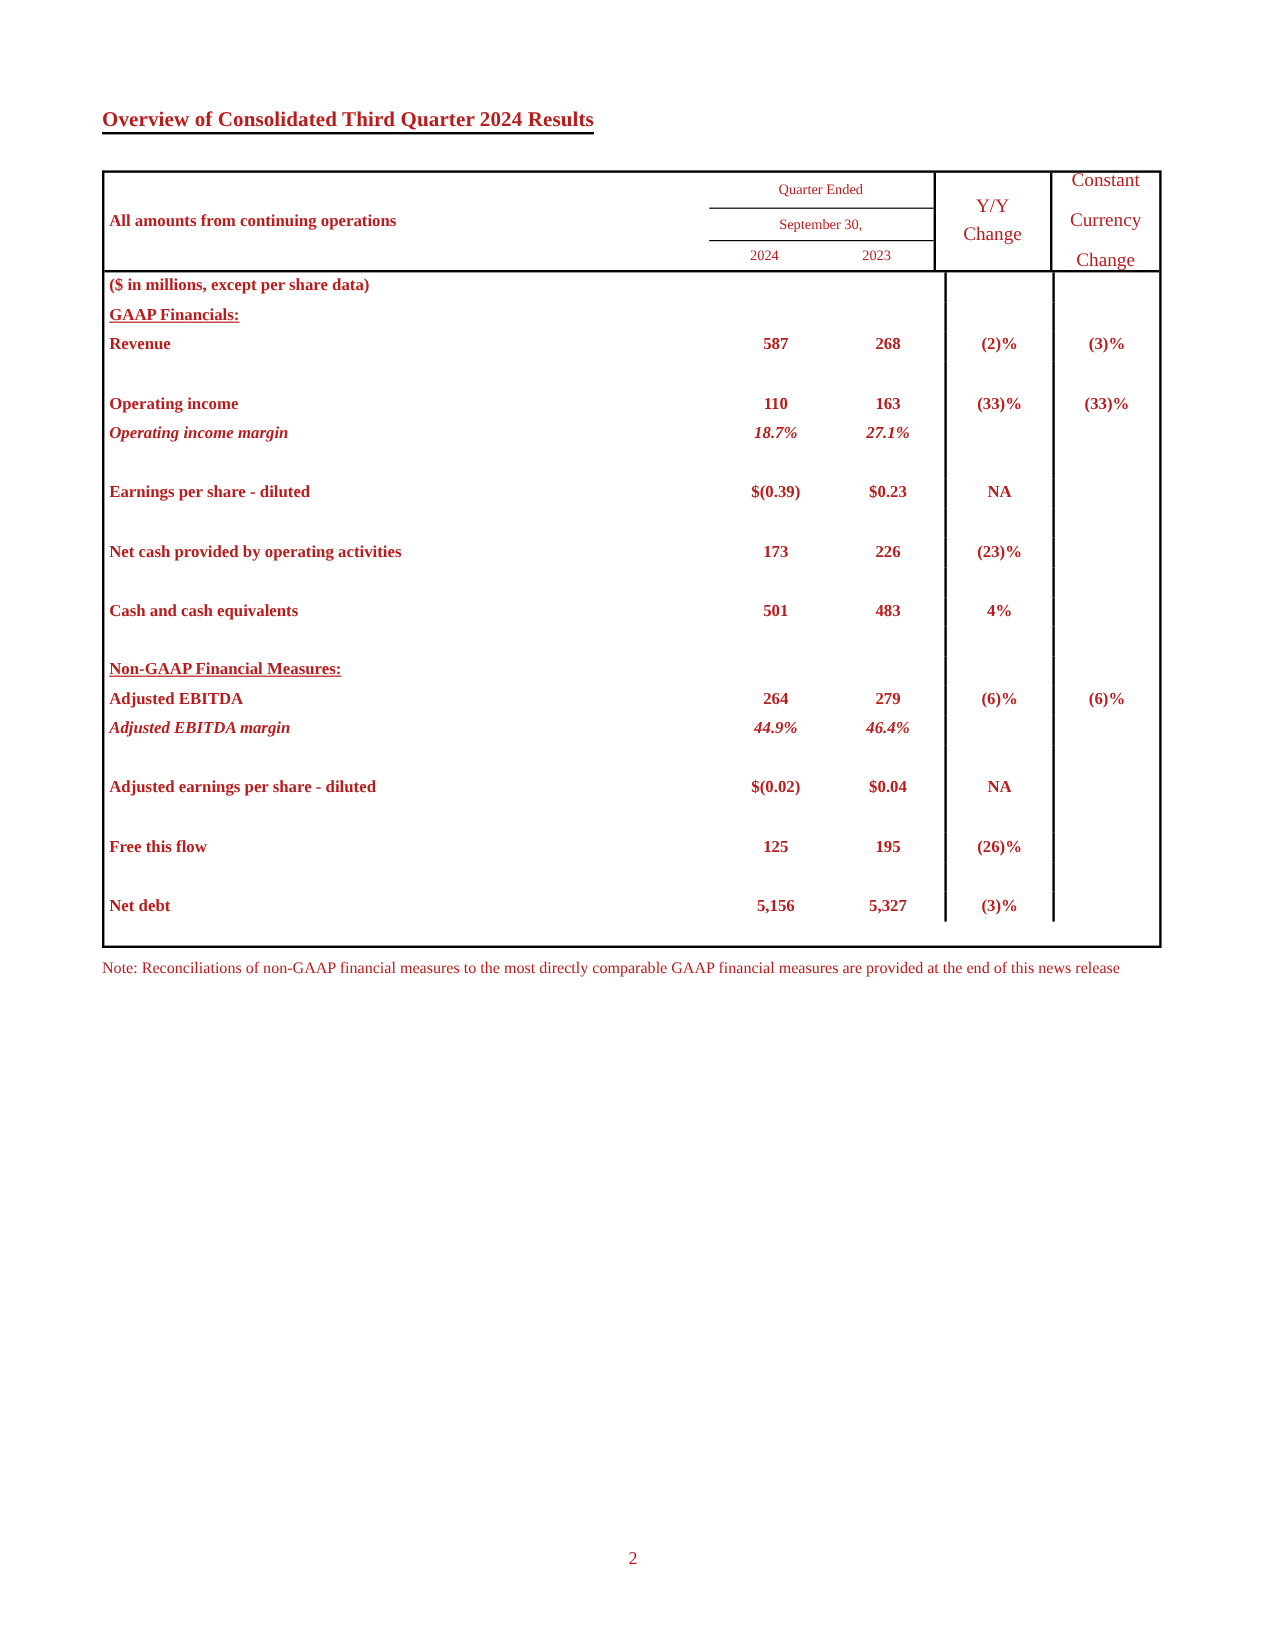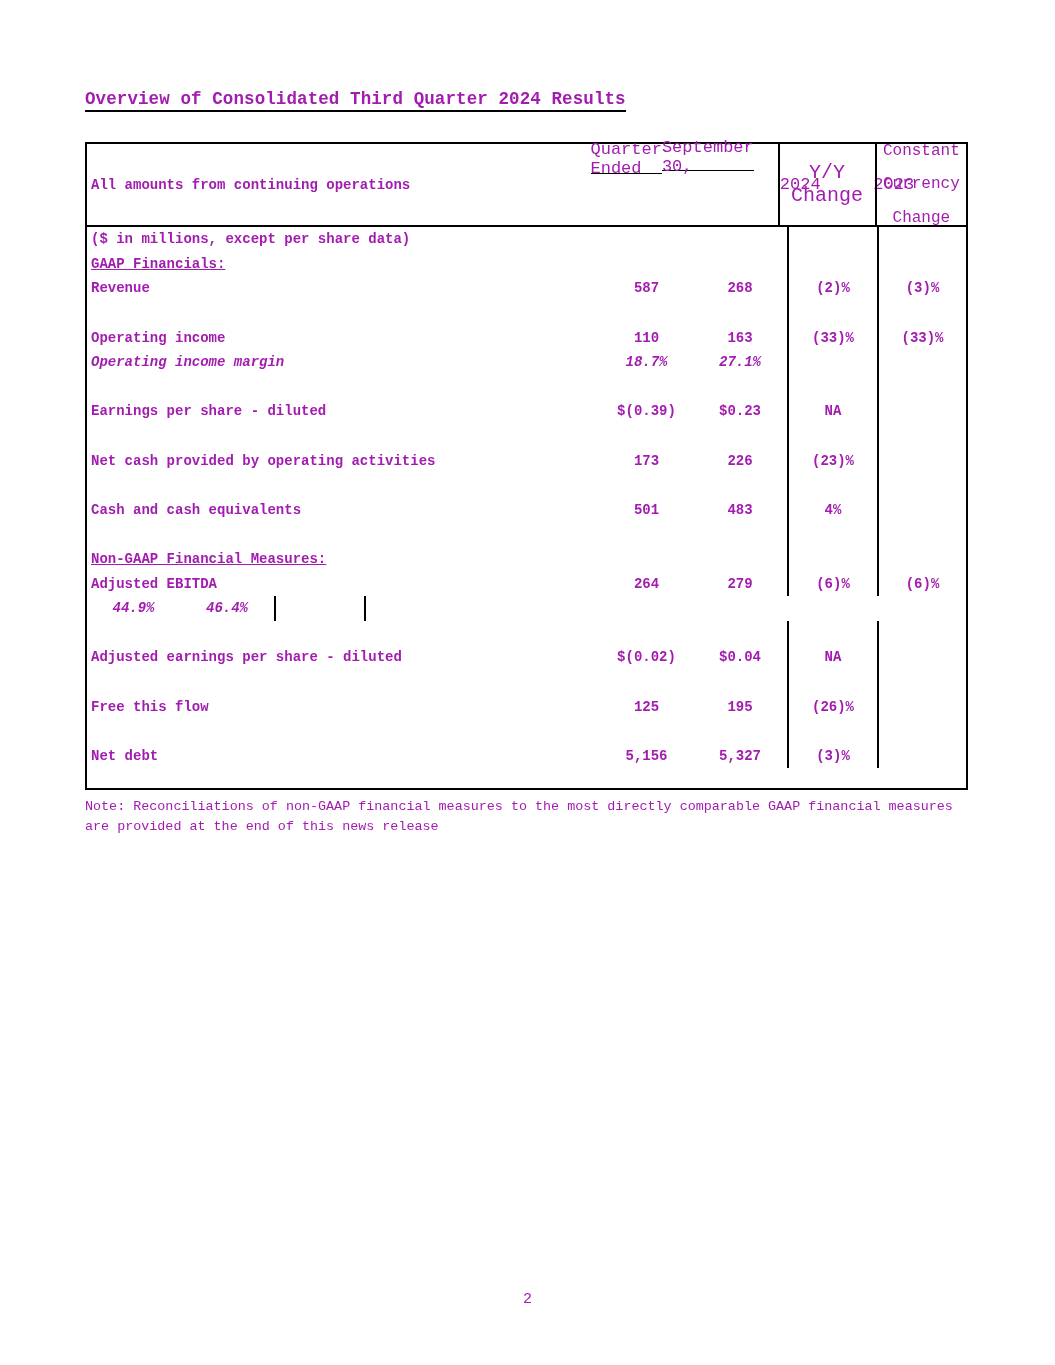--- a/index.html
+++ b/index.html
@@ -5,22 +5,22 @@
   html, body {
     margin: 0;
     padding: 0;
     background: #ffffff;
   }
   .page {
     position: relative;
     width: 1055px;
     height: 1365px;
     background: #ffffff;
-    color: #a21caf;
-    font-family: Liberation Mono, monospace;
+    color: #b91c1c;
+    font-family: Liberation Serif, serif;
     overflow: hidden;
   }
   .title {
     position: absolute;
     left: 85px;
     top: 89px;
     margin: 0;
     font-size: 17.5px;
     font-weight: bold;
     letter-spacing: 0.1px;
@@ -50,22 +50,22 @@
     box-sizing: border-box;
     display: flex;
     align-items: center;
     padding-left: 4px;
     font-size: 14px;
     font-weight: bold;
   }
   .th-dates {
     width: 187px;
     display: flex;
-    flex-direction: row;
-    font-size: 17px;
+    flex-direction: column;
+    font-size: 12px;
   }
   .th-dates .hrow {
     display: flex;
     align-items: center;
     justify-content: center;
     box-sizing: border-box;
   }
   .th-dates .r1 { height: 30px; border-bottom: 1.5px solid #000; }
   .th-dates .r2 { height: 27px; border-bottom: 1.5px solid #000; }
   .th-dates .r3 { flex: 1; display: flex; }
@@ -77,21 +77,21 @@
   .th-dates .y24 { width: 93px; }
   .th-dates .y23 { width: 94px; }
   .th-yy {
     width: 99px;
     box-sizing: border-box;
     border-left: 2px solid #000;
     display: flex;
     flex-direction: column;
     align-items: center;
     justify-content: center;
-    font-size: 20px;
+    font-size: 16px;
     line-height: 22.5px;
   }
   .th-cc {
     width: 93px;
     box-sizing: border-box;
     border-left: 2px solid #000;
     display: flex;
     flex-direction: column;
     align-items: center;
     justify-content: center;
@@ -336,20 +336,23 @@
             <span>279</span>
           </div>
           <div class="cell yy">
             <span>(6)%</span>
           </div>
           <div class="cell cc">
             <span>(6)%</span>
           </div>
         </div>
         <div class="trow italic">
+          <div class="cell label">
+            <span>Adjusted EBITDA margin</span>
+          </div>
           <div class="cell c24">
             <span>44.9%</span>
           </div>
           <div class="cell c23">
             <span>46.4%</span>
           </div>
           <div class="cell yy"></div>
           <div class="cell cc"></div>
         </div>
         <div class="trow">

